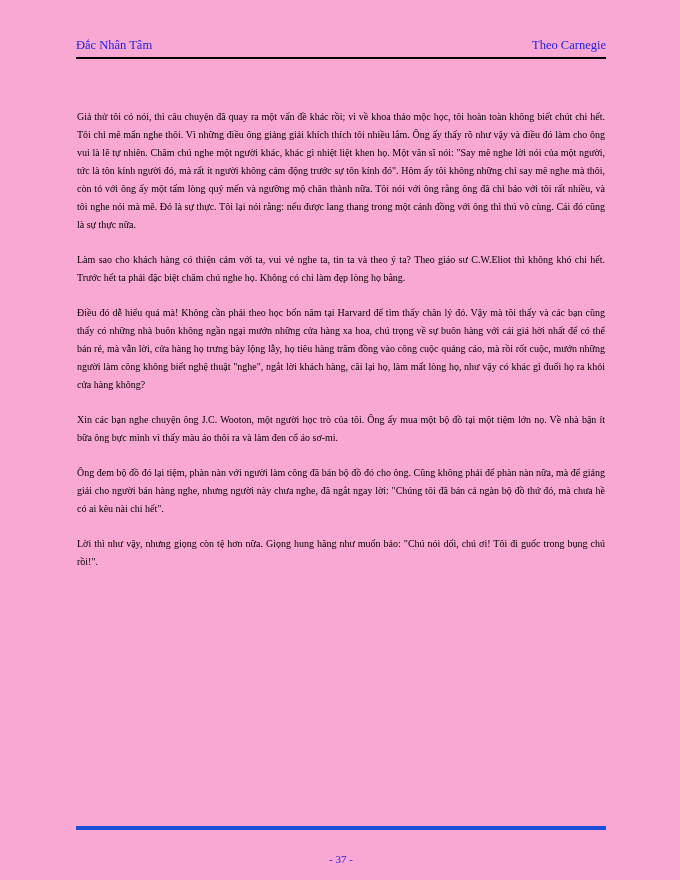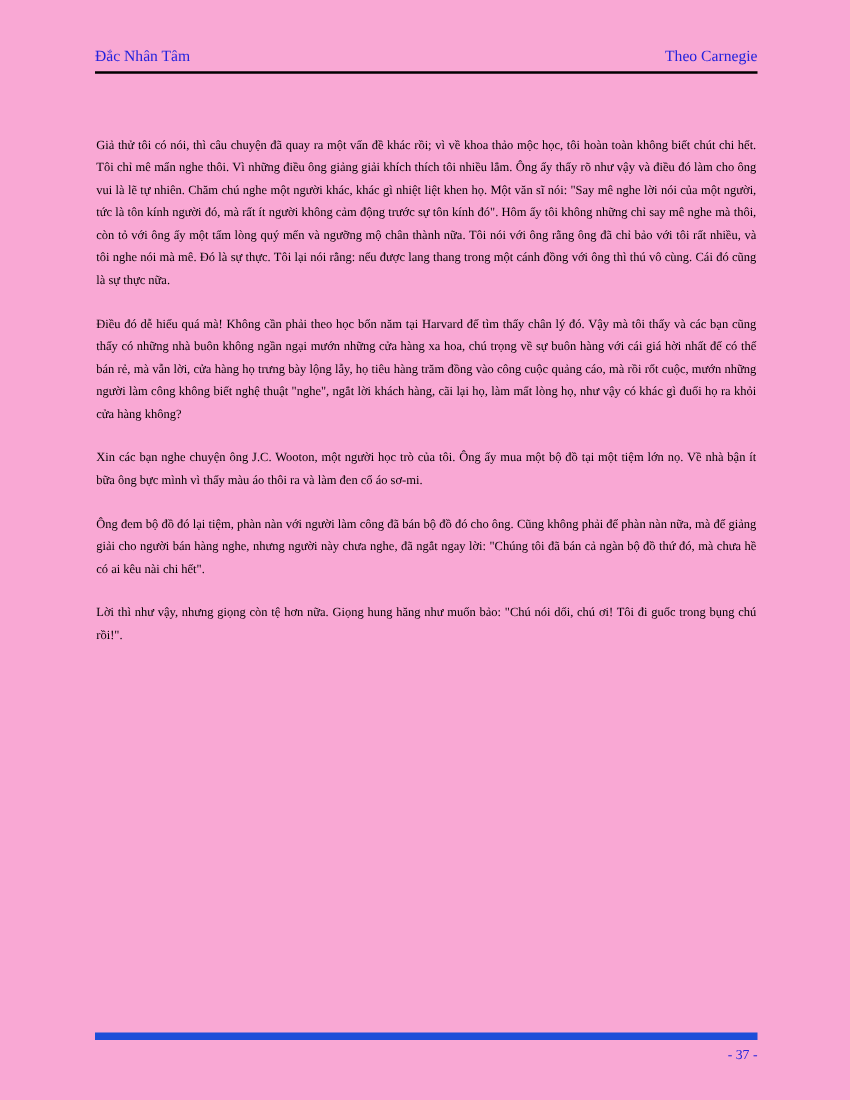--- a/index.html
+++ b/index.html
@@ -44,41 +44,42 @@
     margin-top: 36px;
   }
   .main p {
     margin: 0 0 17px 0;
   }
   .footer {
     position: absolute;
     top: 826px;
     left: 76px;
     right: 74px;
-    border-top: 6px solid #1d4ed8;
-    text-align: right;
-    padding-top: 2px;
+    border-top: 4px solid #1d4ed8;
+    text-align: center;
+    padding-top: 19px;
   }
   .footer .page-number {
     color: #2222dd;
     font-size: 11px;
   }
 </style>
 </head>
 <body>
 
 <div class="page">
 
   <div class="header">
     <span class="title-left">Đắc Nhân Tâm</span>
     <span class="title-right">Theo Carnegie</span>
   </div>
 
   <div class="main">
     <p>Giả thử tôi có nói, thì câu chuyện đã quay ra một vấn đề khác rồi; vì về khoa thảo mộc học, tôi hoàn toàn không biết chút chi hết. Tôi chỉ mê mẩn nghe thôi. Vì những điều ông giảng giải khích thích tôi nhiều lắm. Ông ấy thấy rõ như vậy và điều đó làm cho ông vui là lẽ tự nhiên. Chăm chú nghe một người khác, khác gì nhiệt liệt khen họ. Một văn sĩ nói: "Say mê nghe lời nói của một người, tức là tôn kính người đó, mà rất ít người không cảm động trước sự tôn kính đó". Hôm ấy tôi không những chỉ say mê nghe mà thôi, còn tỏ với ông ấy một tấm lòng quý mến và ngưỡng mộ chân thành nữa. Tôi nói với ông rằng ông đã chỉ bảo với tôi rất nhiều, và tôi nghe nói mà mê. Đó là sự thực. Tôi lại nói rằng: nếu được lang thang trong một cánh đồng với ông thì thú vô cùng. Cái đó cũng là sự thực nữa.</p>
+    <p>Làm sao cho khách hàng có thiện cảm với ta, vui vẻ nghe ta, tin ta và theo ý ta? Theo giáo sư C.W.Eliot thì không khó chi hết. Trước hết ta phải đặc biệt chăm chú nghe họ. Không có chi làm đẹp lòng họ bằng.</p>
     <p>Điều đó dễ hiểu quá mà! Không cần phải theo học bốn năm tại Harvard để tìm thấy chân lý đó. Vậy mà tôi thấy và các bạn cũng thấy có những nhà buôn không ngần ngại mướn những cửa hàng xa hoa, chú trọng về sự buôn hàng với cái giá hời nhất để có thể bán rẻ, mà vẫn lời, cửa hàng họ trưng bày lộng lẫy, họ tiêu hàng trăm đồng vào công cuộc quảng cáo, mà rồi rốt cuộc, mướn những người làm công không biết nghệ thuật "nghe", ngắt lời khách hàng, cãi lại họ, làm mất lòng họ, như vậy có khác gì đuổi họ ra khỏi cửa hàng không?</p>
     <p>Xin các bạn nghe chuyện ông J.C. Wooton, một người học trò của tôi. Ông ấy mua một bộ đồ tại một tiệm lớn nọ. Về nhà bận ít bữa ông bực mình vì thấy màu áo thôi ra và làm đen cổ áo sơ-mi.</p>
     <p>Ông đem bộ đồ đó lại tiệm, phàn nàn với người làm công đã bán bộ đồ đó cho ông. Cũng không phải để phàn nàn nữa, mà để giảng giải cho người bán hàng nghe, nhưng người này chưa nghe, đã ngắt ngay lời: "Chúng tôi đã bán cả ngàn bộ đồ thứ đó, mà chưa hề có ai kêu nài chi hết".</p>
     <p>Lời thì như vậy, nhưng giọng còn tệ hơn nữa. Giọng hung hăng như muốn bảo: "Chú nói dối, chú ơi! Tôi đi guốc trong bụng chú rồi!".</p>
   </div>
 
   <div class="footer">
     <span class="page-number">- 37 -</span>
   </div>
 

